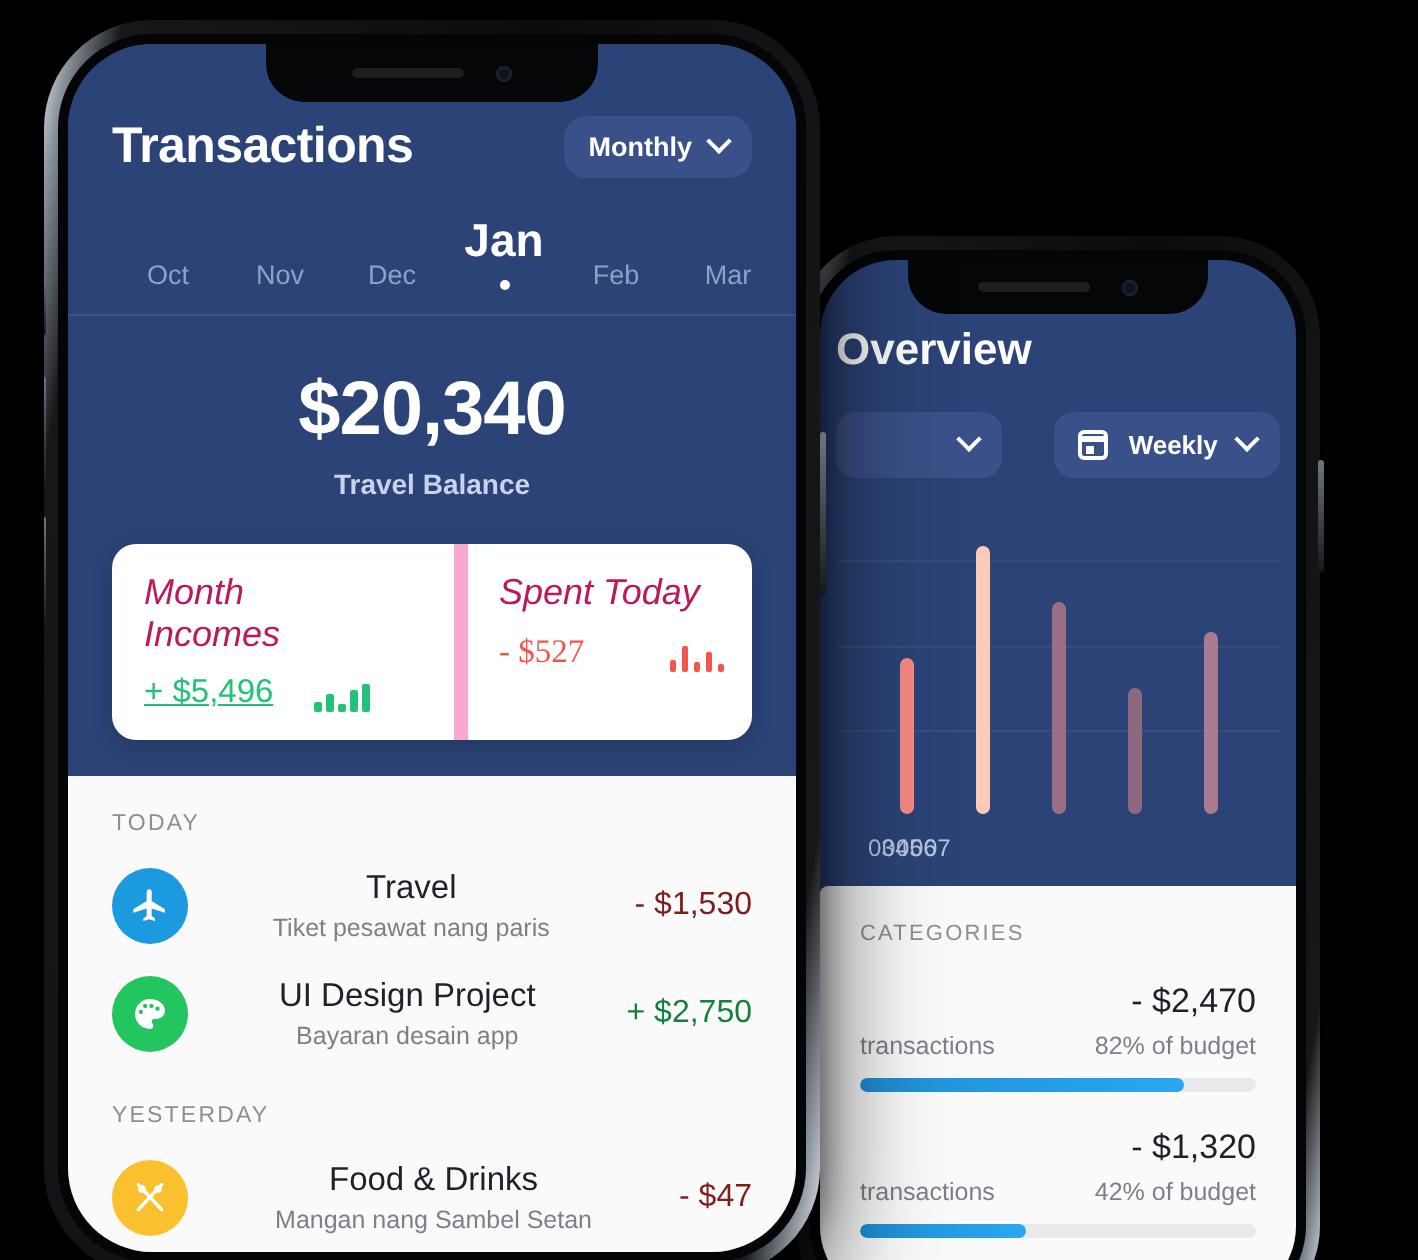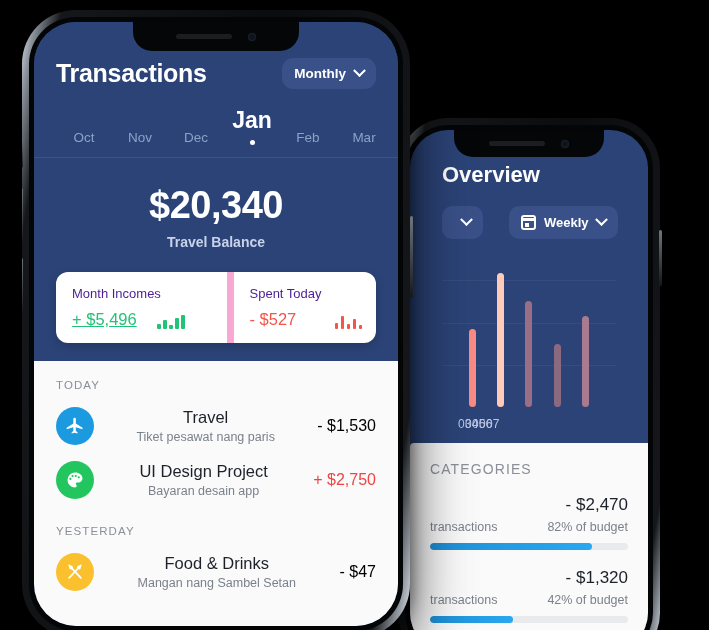--- a/index.html
+++ b/index.html
@@ -67,69 +67,69 @@
   .bal-amt { color:#fff; font-size:38px; font-weight:bold; letter-spacing:-.5px; }
   .bal-lbl { color:#c7d3ea; font-size:14px; font-weight:bold; margin-top:7px; }
 
   .stats-wrap { background:#2b4377; padding:22px 22px 18px; }
   .stats {
     background:#fff; border-radius:12px; display:flex;
     box-shadow:0 3px 10px rgba(0,0,0,.18);
   }
   .stat { flex:1; padding:14px 14px 14px 16px; }
   .stat + .stat { border-left:7px solid #f9a8d4;margin-left:28px; }
-  .stat-lbl { color:#4c1d95; font-size:13px; }
+  .stat-lbl { color:#be185d; font-size:18px;font-style:italic; }
   .stat-row { display:flex; align-items:flex-end; justify-content:space-between; margin-top:9px; }
   .stat-val { font-size:16.5px; }
   .stat-val.pos { color:#23c277;text-decoration:underline; }
-  .stat-val.neg { color:#f2554b; }
+  .stat-val.neg { color:#f2554b;font-family:Liberation Serif, serif; }
   .spark { display:flex; align-items:flex-end; gap:2.5px; height:14px; }
   .spark i { width:3.5px; border-radius:1px; display:block; }
 
   .list { background:#fafafa; padding:18px 22px 0; height:100%; }
   .grp-lbl { color:#8a8f98; font-size:11.5px; letter-spacing:1.1px; }
   .tx { display:flex; align-items:center; gap:14px; margin-top:16px; }
   .tx-ic { width:38px; height:38px; border-radius:50%; flex:0 0 38px;
            display:flex; align-items:center; justify-content:center; }
   .tx-mid { flex:1; min-width:0;text-align:center; }
   .tx-name { color:#1d2129; font-size:16.5px; }
   .tx-sub { color:#7b818b; font-size:12.5px; margin-top:3px; }
-  .tx-amt { font-size:16px; color:#000000; white-space:nowrap; }
-  .tx-amt.pos { color:#ef4444; }
+  .tx-amt { font-size:16px; color:#7f1d1d; white-space:nowrap; }
+  .tx-amt.pos { color:#15803d; }
   .grp2 { margin-top:26px; }
 
   
   #phone2 { left:398px; top:118px; width:262px; height:545px; z-index:10; }
   #phone2 .phone-frame { border-radius:50px; }
   #phone2 .phone-inner-bezel { border-radius:43px; }
   #phone2 .screen { border-radius:38px; background:#2b4377; }
   #phone2 .notch { width:150px; height:27px; }
 
-  .p2-head { padding:20px 32px 0; }
+  .p2-head { padding:20px 8px 0; }
   .p2-title { color:#fff; font-size:22px; font-weight:bold; margin-top:12px; }
   .p2-pills { display:flex; gap:26px; margin-top:18px; }
   .p2-pill { background:#3a5088; border-radius:10px; padding:9px 12px;
              display:flex; align-items:center; gap:8px; color:#fff; font-size:13px; font-weight:bold; }
   .cal-ic { width:15px; height:15px; border:2px solid #fff; border-radius:3px; position:relative; }
   .cal-ic:before { content:""; position:absolute; left:-2px; right:-2px; top:1px; height:3px; background:#fff; }
   .cal-ic:after { content:""; position:absolute; left:2px; top:6px; width:3.5px; height:3.5px; background:#fff; }
 
   .chart { position:relative; height:178px; margin-top:16px; }
   .gridline { position:absolute; left:0; right:0; height:1px; background:rgba(255,255,255,.055); }
   .bars { position:absolute; inset:0 0 26px 0; display:flex; align-items:flex-end;
           justify-content:space-around; padding:0 16px; }
   .bcol { display:flex; flex-direction:column; align-items:center; height:100%; justify-content:flex-end; }
   .bar { width:7px; border-radius:4px; }
   .blabels { position:absolute; left:0; right:0; bottom:2px; display:flex;
              justify-content:flex-start; padding:0 16px; }
   .blabel { color:#b9c6e0; font-size:12px; width:7px; text-align:center; }
 
   .p2-body { background:#fafafa; margin-top:10px; padding:18px 20px 0; height:100%;
              border-top-left-radius:4px; }
-  .cat-lbl { color:#8a8f98; font-size:14px; letter-spacing:1.1px; }
+  .cat-lbl { color:#8a8f98; font-size:11px; letter-spacing:1.1px; }
   .brow { margin-top:18px; }
   .brow-top { display:flex; justify-content:flex-end; }
   .brow-amt { font-size:17px; color:#1d2129; }
   .brow-mid { display:flex; justify-content:space-between; align-items:baseline; margin-top:5px; }
   .brow-sub { color:#7b818b; font-size:12.5px; }
   .brow-pct { color:#7b818b; font-size:12.5px; }
   .track { height:7px; border-radius:4px; background:#e9eaec; margin-top:9px; overflow:hidden; }
   .fill { height:100%; border-radius:4px; background:linear-gradient(90deg,#1f8fd6,#29a8ef); }
 
   

